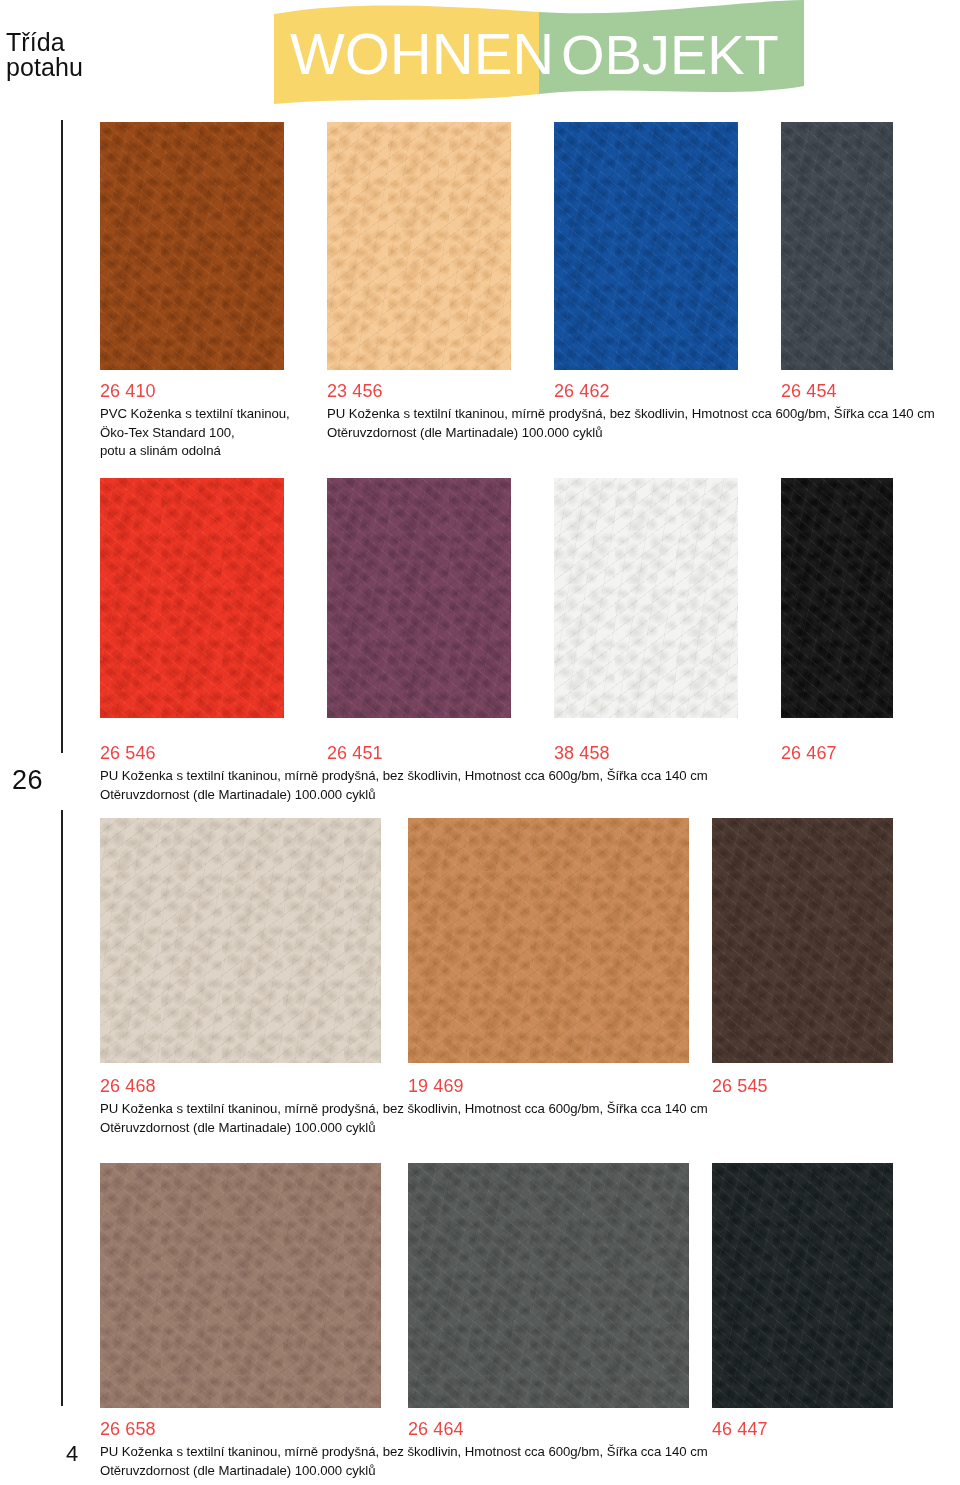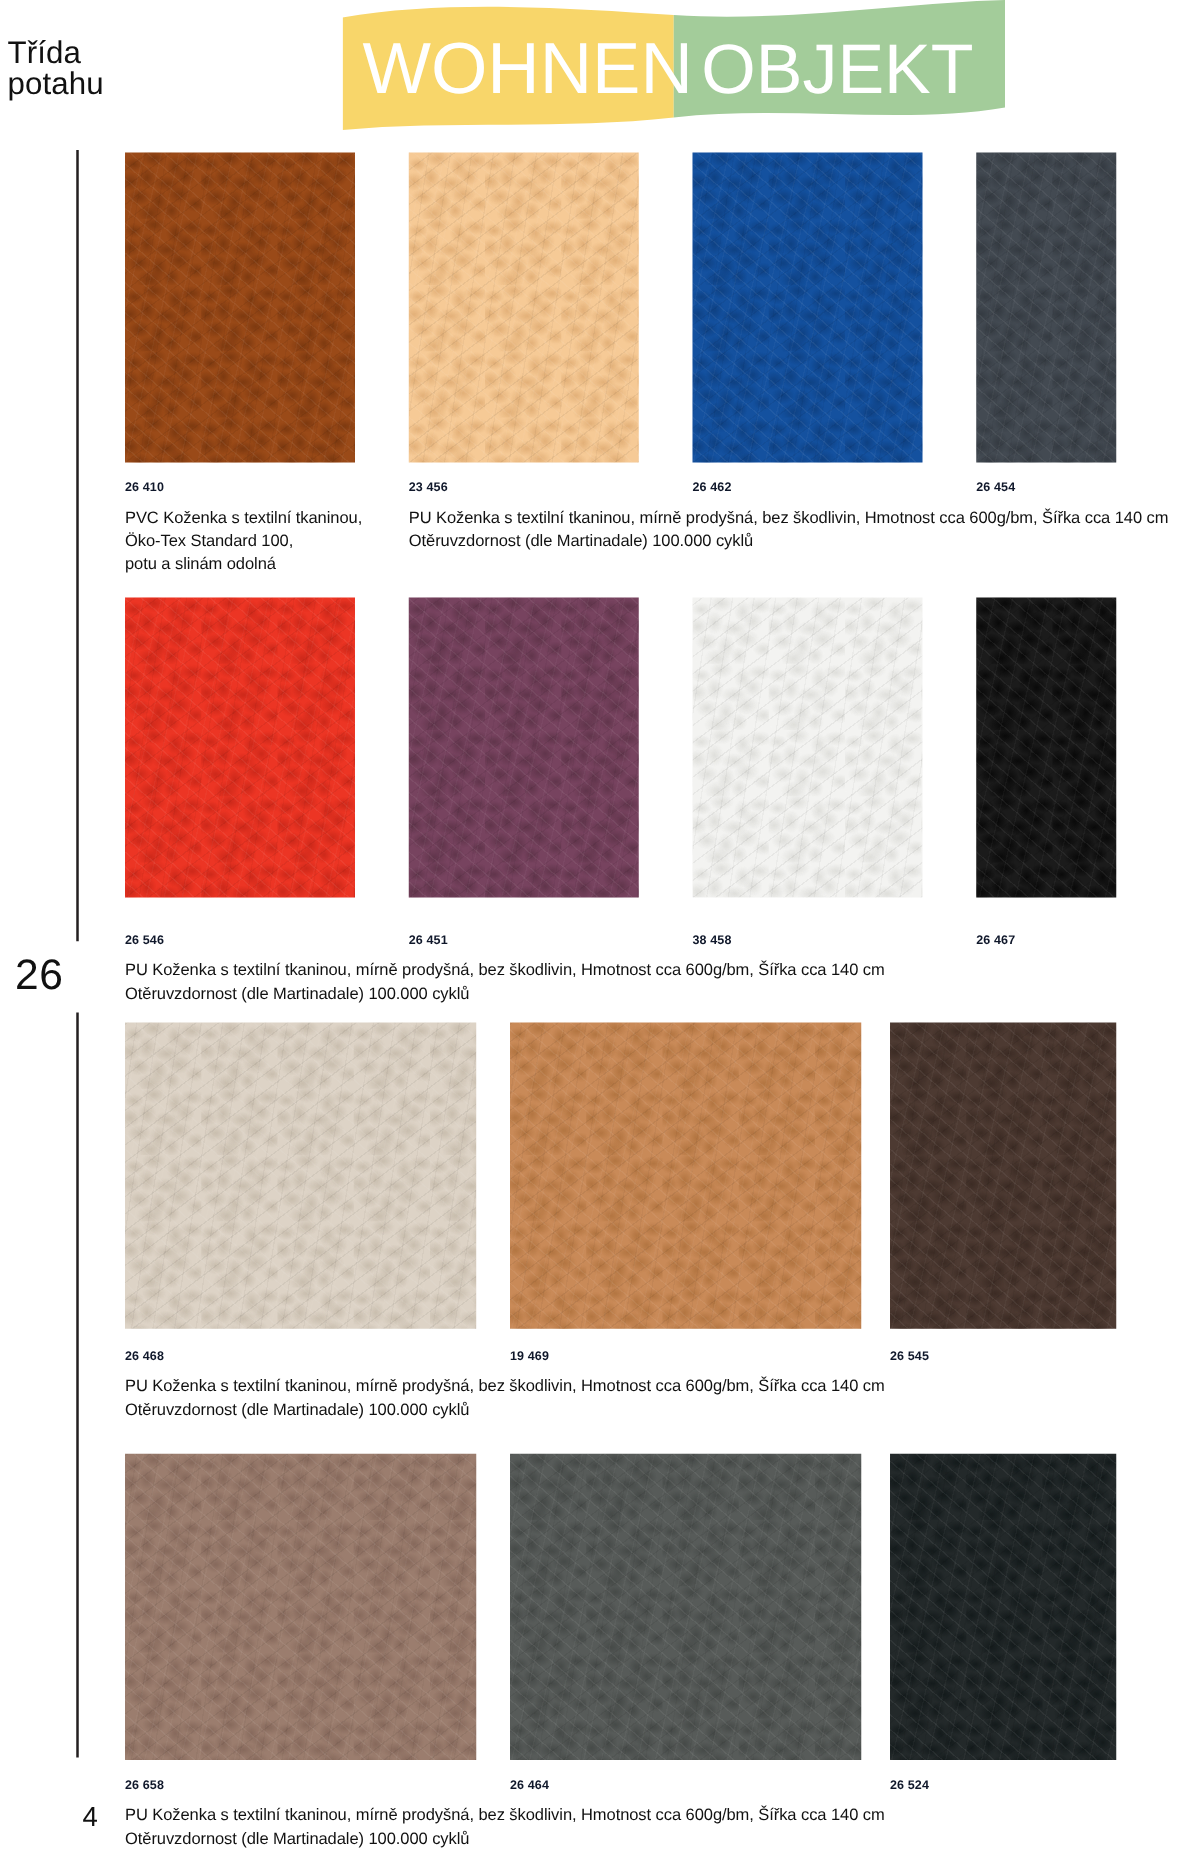--- a/index.html
+++ b/index.html
@@ -37,21 +37,21 @@
     left: 61px;
     width: 2px;
     background: #231f20;
   }
   #rail-line-upper { top: 120px;  height: 633px; }
   #rail-line-mid   { top: 810px;  height: 596px; }
   .rail-class-number {
     position: absolute;
     left: 12px;
     top: 763px;
-    font-size: 34px;
+    font-size: 27px;
     line-height: 34px;
     color: #111;
     letter-spacing: 0.5px;
   }
   .rail-page-number {
     position: absolute;
     left: 66px;
     top: 1441px;
     font-size: 22px;
     line-height: 26px;
@@ -86,23 +86,23 @@
   }
   .swatch .grain2 {
     position: absolute;
     inset: 0;
     opacity: 0.55;
   }
 
   
   .caption-code {
     position: absolute;
-    font-size: 10px;
-    font-weight: bold;
-    color: #0f172a;
+    font-size: 18px;
+    font-weight: normal;
+    color: #ef4444;
     line-height: 18px;
     letter-spacing: 0.1px;
     white-space: nowrap;
   }
   .caption-desc {
     position: absolute;
     font-size: 13.2px;
     color: #111;
     line-height: 18.5px;
     white-space: pre-line;
@@ -559,16 +559,16 @@
     <div class="grain2" style="
       background-image:
         repeating-linear-gradient(41deg, rgba(255,255,255,0.10) 0 1px, transparent 1px 9px),
         repeating-linear-gradient(-37deg, rgba(0,0,0,0.09) 0 1px, transparent 1px 11px),
         repeating-linear-gradient(103deg, rgba(255,255,255,0.06) 0 1px, transparent 1px 14px),
         repeating-linear-gradient(-81deg, rgba(0,0,0,0.06) 0 1px, transparent 1px 17px);
     "></div>
       </div>
     <div class="caption-code" style="left:100px; top:1420px;">26 658</div>
     <div class="caption-code" style="left:408px; top:1420px;">26 464</div>
-    <div class="caption-code" style="left:712px; top:1420px;">26 524</div>
+    <div class="caption-code" style="left:712px; top:1420px;">46 447</div>
     <div class="caption-desc" style="left:100px; top:1443px;">PU Koženka s textilní tkaninou, mírně prodyšná, bez škodlivin, Hmotnost cca 600g/bm, Šířka cca 140 cm
 Otěruvzdornost (dle Martinadale) 100.000 cyklů</div>
   </div>
 
 </body></html>

